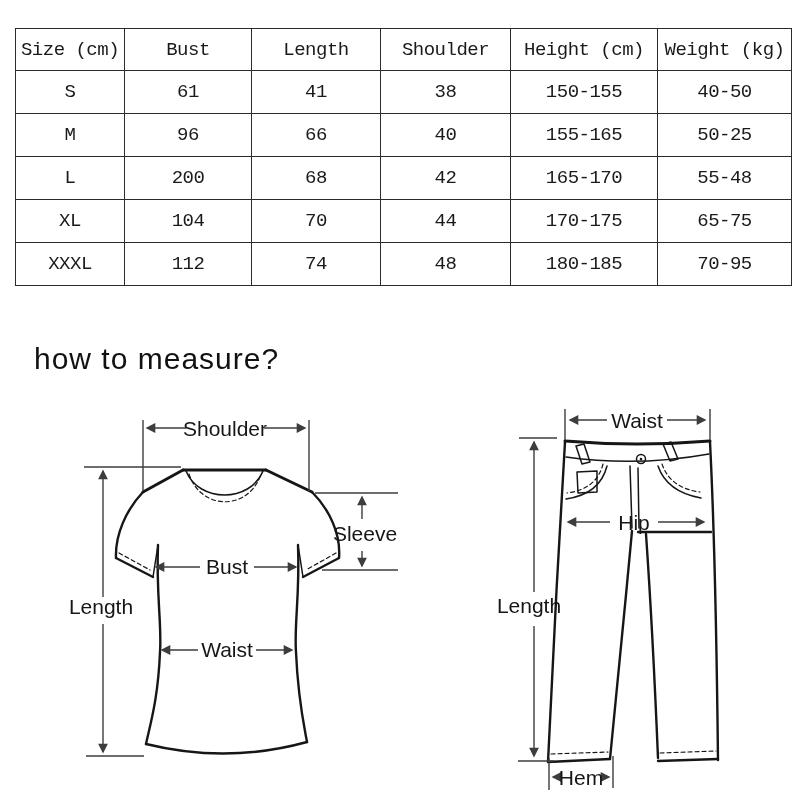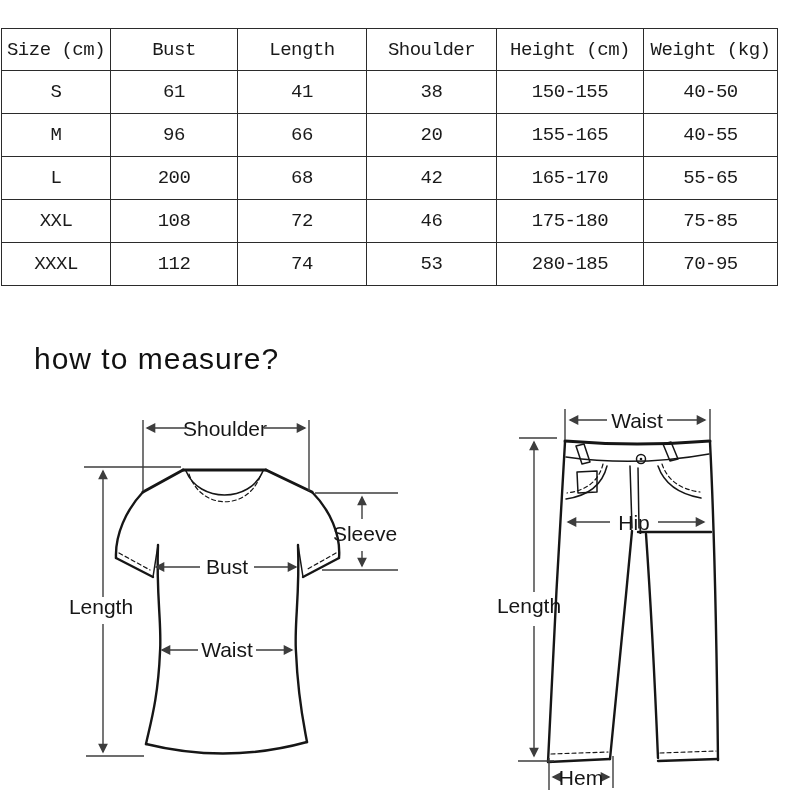--- a/index.html
+++ b/index.html
@@ -3,21 +3,21 @@
 <meta charset="utf-8">
 <style>
   html,body{margin:0;padding:0;}
   body{
     width:800px;height:800px;position:relative;overflow:hidden;
     background:#ffffff;
     font-family:"Liberation Sans", sans-serif;
     color:#161616;
   }
   
-  .size-table-wrap{position:absolute;left:1px;top:28px;width:776px;}
+  .size-table-wrap{position:absolute;left:15px;top:28px;width:776px;}
   table.size-table{
     width:776px;border-collapse:collapse;table-layout:fixed;
     font-family:"Liberation Mono","DejaVu Sans Mono",monospace;
     font-size:19px;color:#1a1a1a;
   }
   table.size-table th, table.size-table td{
     border:1.5px solid #2b2b2b;text-align:center;vertical-align:middle;
     padding:0;font-weight:normal;letter-spacing:-0.5px;
     white-space:nowrap;overflow:hidden;
   }
@@ -71,46 +71,46 @@
         <td>61</td>
         <td>41</td>
         <td>38</td>
         <td>150-155</td>
         <td>40-50</td>
       </tr>
       <tr>
         <td>M</td>
         <td>96</td>
         <td>66</td>
-        <td>20</td>
+        <td>40</td>
         <td>155-165</td>
-        <td>40-55</td>
+        <td>50-25</td>
       </tr>
       <tr>
         <td>L</td>
         <td>200</td>
         <td>68</td>
         <td>42</td>
         <td>165-170</td>
-        <td>55-65</td>
-      </tr>
-      <tr>
-        <td>XXL</td>
-        <td>108</td>
-        <td>72</td>
-        <td>46</td>
-        <td>175-180</td>
-        <td>75-85</td>
+        <td>55-48</td>
+      </tr>
+      <tr>
+        <td>XL</td>
+        <td>104</td>
+        <td>70</td>
+        <td>44</td>
+        <td>170-175</td>
+        <td>65-75</td>
       </tr>
       <tr>
         <td>XXXL</td>
         <td>112</td>
         <td>74</td>
-        <td>53</td>
-        <td>280-185</td>
+        <td>48</td>
+        <td>180-185</td>
         <td>70-95</td>
       </tr>
     </tbody>
   </table>
 </div>
 
 <div class="measure-heading">how to measure?</div>
 
 <svg class="diagram" width="800" height="410" viewBox="0 390 800 410">
   <defs>

